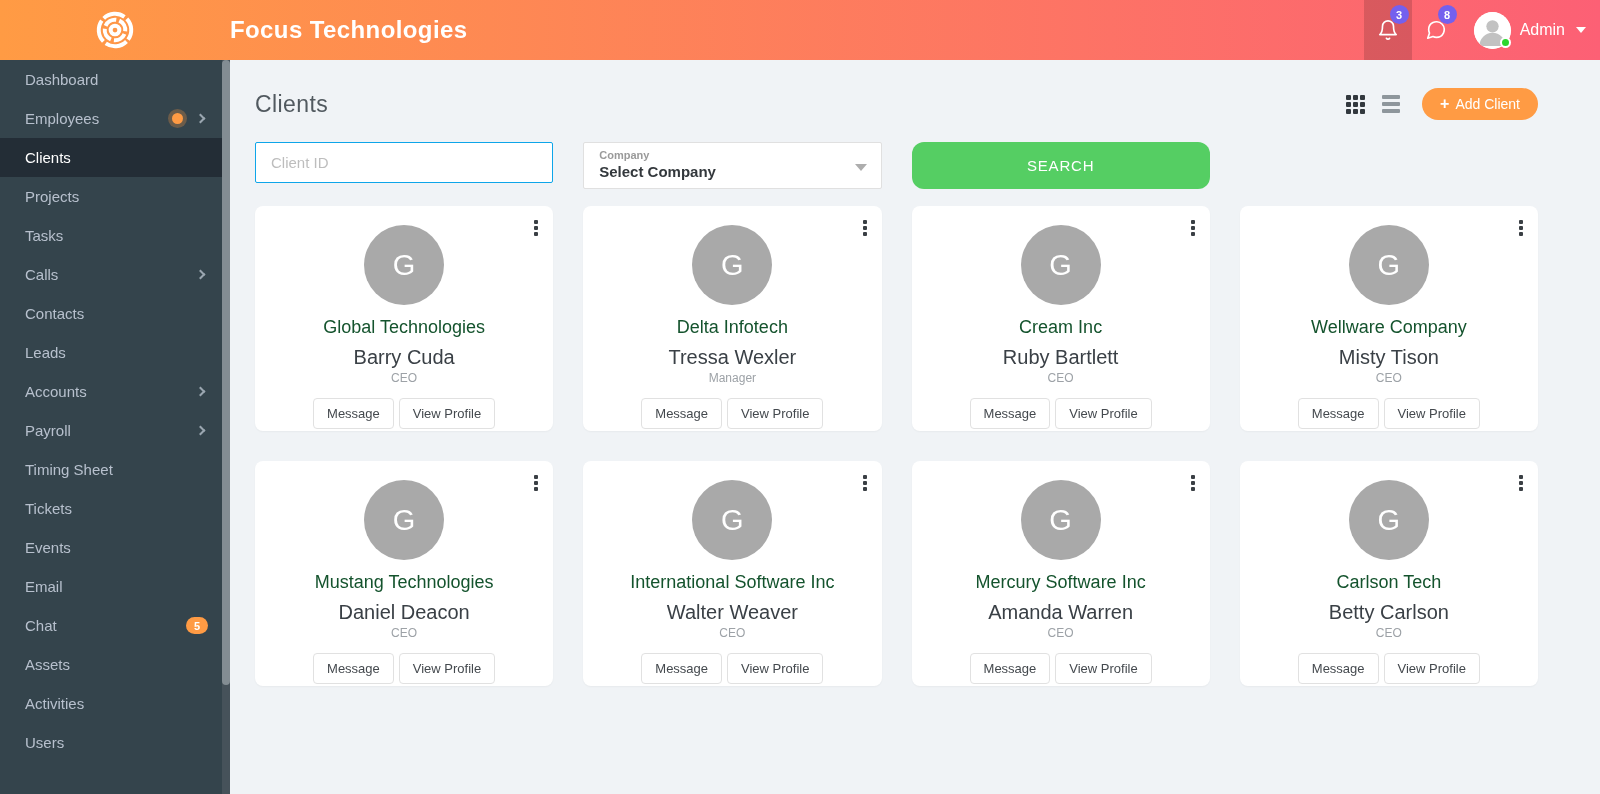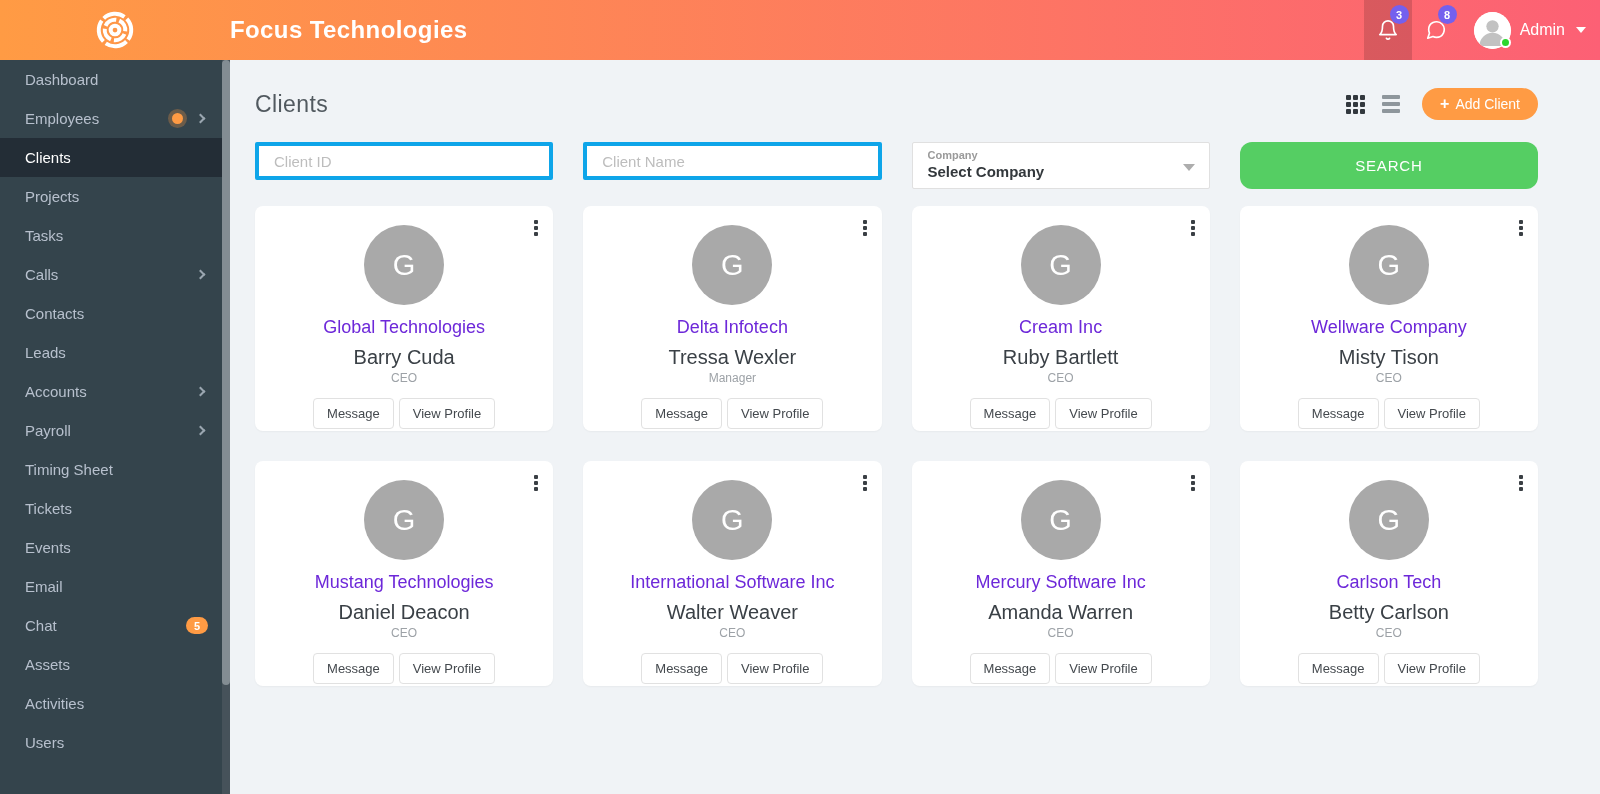--- a/index.html
+++ b/index.html
@@ -79,21 +79,21 @@
   .list-view-icon i{width:18px;height:4px;background:#8E969C;border-radius:1px;}
   .add-client-btn{
     margin-left:5px;height:32px;border:none;border-radius:16px;background:var(--accent-orange);
     color:#fff;font-size:14px;font-weight:500;padding:0 18px;cursor:pointer;
     display:flex;align-items:center;gap:6px;font-family:inherit;
   }
   .plus-glyph{font-size:16px;font-weight:700;line-height:1;}
 
   .filter-row{display:grid;grid-template-columns:repeat(4,1fr);gap:30px;margin-bottom:17px;}
   .filter-input{
-    height:32px;border:4px solid #0ea5e9;border-radius:2px;background:#fff;
+    height:41px;border:1px solid #0ea5e9;border-radius:2px;background:#fff;
     padding:15px 15px;font-size:15px;color:#333;font-family:inherit;outline:none;
   }
   .filter-input::placeholder{color:#BDBDBD;}
   .select-box{position:relative;height:47px;border:1px solid #E0E0E0;border-radius:2px;background:#fff;padding:6px 15px 0 15px;cursor:pointer;font-weight:bold;}
   .select-label{display:block;font-size:11px;color:#9A9A9A;}
   .select-value{display:block;font-size:15px;color:#33383C;margin-top:2px;}
   .select-caret{position:absolute;right:14px;top:21px;width:0;height:0;
     border-left:6px solid transparent;border-right:6px solid transparent;border-top:7px solid #ADADAD;}
   .search-btn{
     height:47px;border:none;border-radius:12px;background:var(--search-green);
@@ -105,21 +105,21 @@
     position:relative;height:225px;background:#fff;border-radius:8px;
     box-shadow:0 1px 2px rgba(0,0,0,0.04);text-align:center;
   }
   .kebab{position:absolute;top:12px;right:13px;display:flex;flex-direction:column;gap:2px;cursor:pointer;padding:2px;}
   .kebab i{width:4px;height:4px;background:#3A3F44;border-radius:1px;}
   .client-avatar{
     width:80px;height:80px;border-radius:50%;background:var(--avatar-gray);
     margin:19px auto 0;display:flex;align-items:center;justify-content:center;cursor:pointer;
   }
   .client-avatar span{color:#fff;font-size:29px;}
-  .client-company{margin-top:12px;font-size:18px;color:#6d28d9;font-weight:500;cursor:pointer;}
+  .client-company{margin-top:12px;font-size:18px;color:#14532d;font-weight:500;cursor:pointer;}
   .client-contact{margin-top:8px;font-size:20px;color:#3A4046;font-weight:500;}
   .client-role{margin-top:2px;font-size:12px;color:#9DA2A7;}
   .card-actions{margin-top:13px;display:flex;justify-content:center;gap:5px;}
   .card-btn{
     background:#fff;border:1px solid #E1E1E1;border-radius:4px;color:#44494E;
     font-size:13px;padding:7px 13px;cursor:pointer;font-family:inherit;
   }
 </style>
 </head>
 <body>
@@ -256,21 +256,20 @@
       </div>
       <button class="add-client-btn">
         <span class="plus-glyph">+</span>
         <span>Add Client</span>
       </button>
     </div>
   </div>
 
   <div class="filter-row">
     <input class="filter-input" type="text" placeholder="Client ID" style="">
-    <input class="filter-input" type="text" placeholder="Client Name" style="">
     <div class="select-box">
       <span class="select-label">Company</span>
       <span class="select-value">Select Company</span>
       <span class="select-caret"></span>
     </div>
     <button class="search-btn">SEARCH</button>
   </div>
 
   <div class="cards-grid">
 

